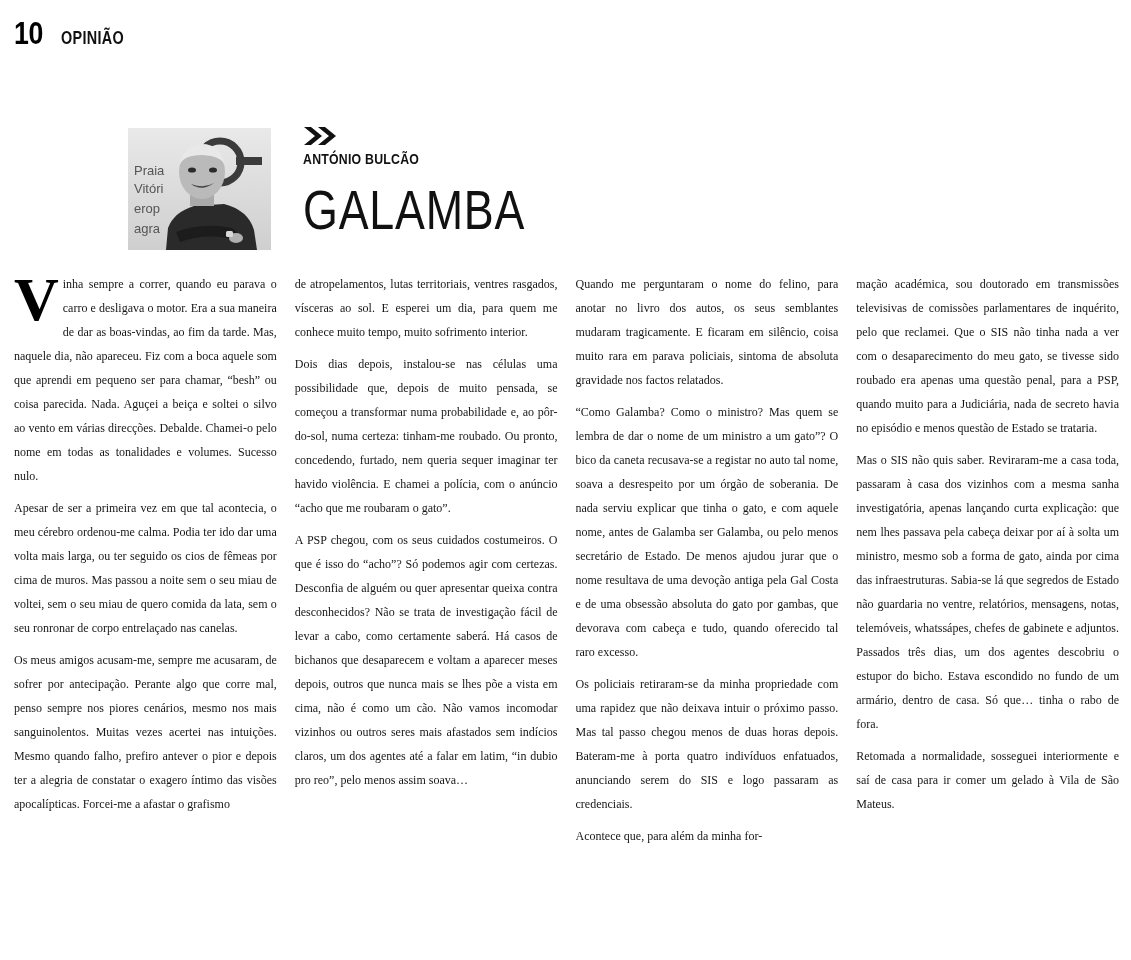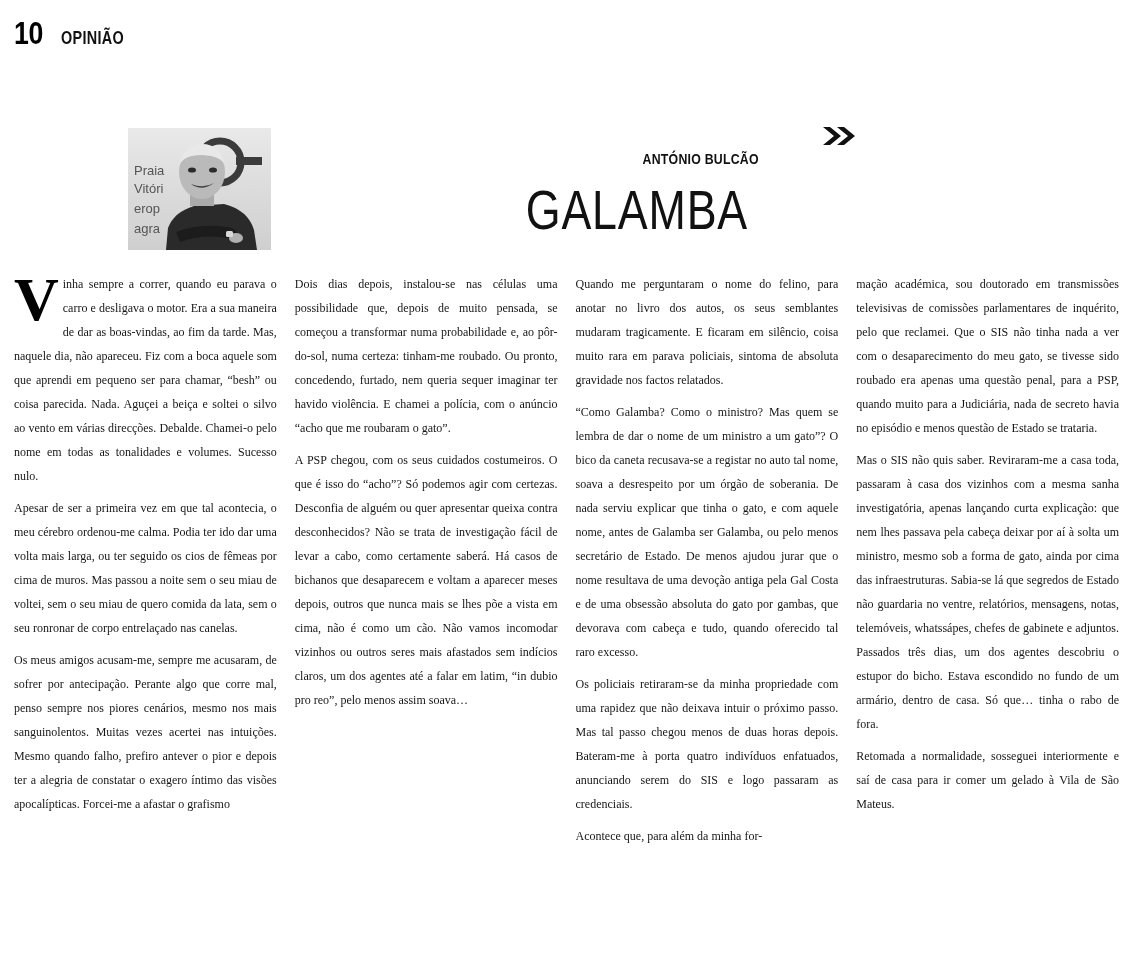--- a/index.html
+++ b/index.html
@@ -89,24 +89,23 @@
     top: 128px;
     width: 143px;
     height: 122px;
     overflow: hidden;
     background: #d8d8d8;
   }
   .photo svg { display: block; }
 
   .byline-block {
     position: absolute;
-    left: 316px;
+    left: 303px;
     top: 126px;
     width: 540px;
-    text-align: right;
   }
   .chevrons {
     display: block;
     line-height: 1;
     height: 22px;
   }
   .author-name {
     display: block;
     font-family: "Liberation Sans", sans-serif;
     font-weight: 700;
@@ -235,20 +234,21 @@
     <span class="headline">GALAMBA</span>
   </div>
 
   <div class="columns">
     <div class="col">
       <p class="dropcap-para">Vinha sempre a correr, quando eu parava o carro e desligava o motor. Era a sua maneira de dar as boas-vindas, ao fim da tarde. Mas, naquele dia, não apareceu. Fiz com a boca aquele som que aprendi em pequeno ser para chamar, “besh” ou coisa parecida. Nada. Aguçei a beiça e soltei o silvo ao vento em várias direcções. Debalde. Chamei-o pelo nome em todas as tonalidades e volumes. Sucesso nulo.</p>
       <p>Apesar de ser a primeira vez em que tal acontecia, o meu cérebro ordenou-me calma. Podia ter ido dar uma volta mais larga, ou ter seguido os cios de fêmeas por cima de muros. Mas passou a noite sem o seu miau de voltei, sem o seu miau de quero comida da lata, sem o seu ronronar de corpo entrelaçado nas canelas.</p>
       <p>Os meus amigos acusam-me, sempre me acusaram, de sofrer por antecipação. Perante algo que corre mal, penso sempre nos piores cenários, mesmo nos mais sanguinolentos. Muitas vezes acertei nas intuições. Mesmo quando falho, prefiro antever o pior e depois ter a alegria de constatar o exagero íntimo das visões apocalípticas. Forcei-me a afastar o grafismo</p>
     </div>
     <div class="col">
+      <p>de atropelamentos, lutas territoriais, ventres rasgados, vísceras ao sol. E esperei um dia, para quem me conhece muito tempo, muito sofrimento interior.</p>
       <p>Dois dias depois, instalou-se nas células uma possibilidade que, depois de muito pensada, se começou a transformar numa probabilidade e, ao pôr-do-sol, numa certeza: tinham-me roubado. Ou pronto, concedendo, furtado, nem queria sequer imaginar ter havido violência. E chamei a polícia, com o anúncio “acho que me roubaram o gato”.</p>
       <p>A PSP chegou, com os seus cuidados costumeiros. O que é isso do “acho”? Só podemos agir com certezas. Desconfia de alguém ou quer apresentar queixa contra desconhecidos? Não se trata de investigação fácil de levar a cabo, como certamente saberá. Há casos de bichanos que desaparecem e voltam a aparecer meses depois, outros que nunca mais se lhes põe a vista em cima, não é como um cão. Não vamos incomodar vizinhos ou outros seres mais afastados sem indícios claros, um dos agentes até a falar em latim, “in dubio pro reo”, pelo menos assim soava…</p>
     </div>
     <div class="col">
       <p>Quando me perguntaram o nome do felino, para anotar no livro dos autos, os seus semblantes mudaram tragicamente. E ficaram em silêncio, coisa muito rara em parava policiais, sintoma de absoluta gravidade nos factos relatados.</p>
       <p>“Como Galamba? Como o ministro? Mas quem se lembra de dar o nome de um ministro a um gato”? O bico da caneta recusava-se a registar no auto tal nome, soava a desrespeito por um órgão de soberania. De nada serviu explicar que tinha o gato, e com aquele nome, antes de Galamba ser Galamba, ou pelo menos secretário de Estado. De menos ajudou jurar que o nome resultava de uma devoção antiga pela Gal Costa e de uma obsessão absoluta do gato por gambas, que devorava com cabeça e tudo, quando oferecido tal raro excesso.</p>
       <p>Os policiais retiraram-se da minha propriedade com uma rapidez que não deixava intuir o próximo passo. Mas tal passo chegou menos de duas horas depois. Bateram-me à porta quatro indivíduos enfatuados, anunciando serem do SIS e logo passaram as credenciais.</p>
       <p>Acontece que, para além da minha for-</p>
     </div>
     <div class="col">

